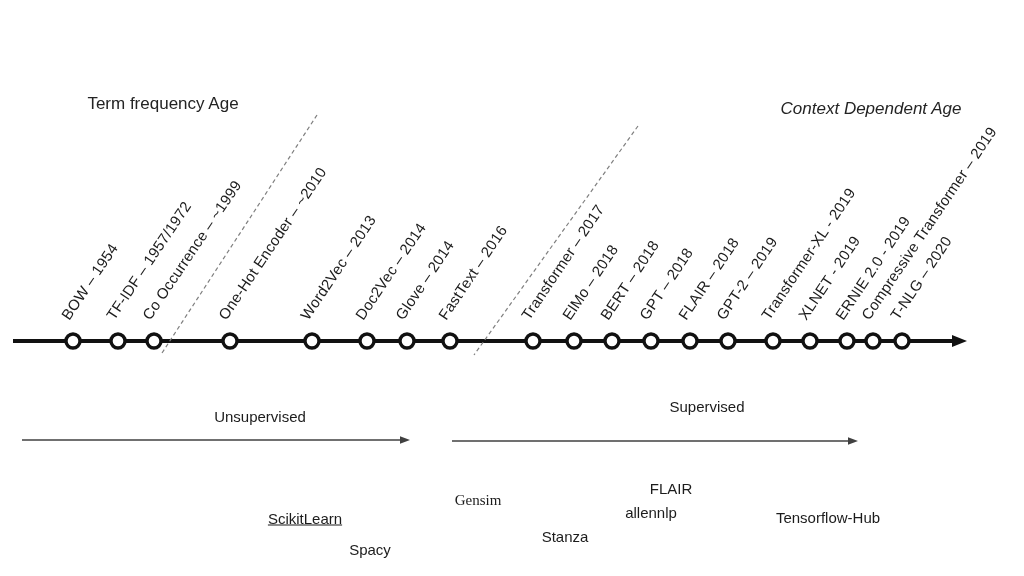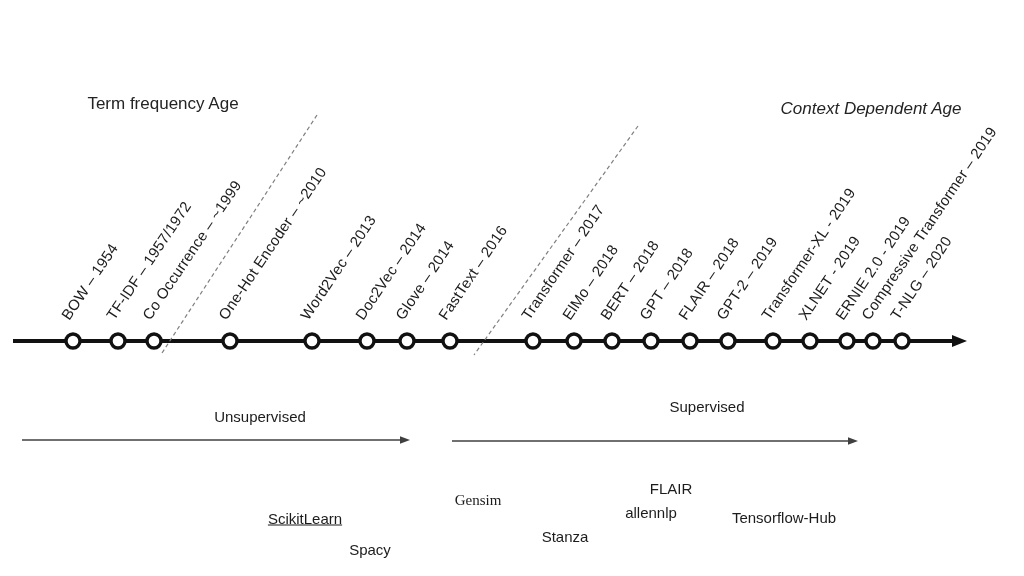--- a/index.html
+++ b/index.html
@@ -87,14 +87,14 @@
 
   <div class="phase-label" style="position: absolute; left: 260px; top: 416px;">Unsupervised</div>
   <div class="phase-label" style="position: absolute; left: 707px; top: 406px;">Supervised</div>
 
   <div class="lib-label" style="position: absolute; left: 305px; top: 518px; text-decoration: underline;">ScikitLearn</div>
   <div class="lib-label" style="position: absolute; left: 370px; top: 549px;">Spacy</div>
   <div class="lib-label" style="position: absolute; left: 478px; top: 500px; font-family: Liberation Serif, serif;">Gensim</div>
   <div class="lib-label" style="position: absolute; left: 565px; top: 536px;">Stanza</div>
   <div class="lib-label" style="position: absolute; left: 651px; top: 488px; margin-left: 20px;">FLAIR</div>
   <div class="lib-label" style="position: absolute; left: 651px; top: 512px;">allennlp</div>
-  <div class="lib-label" style="position: absolute; left: 784px; top: 517px;">Tensorflow-Hub</div>
+  <div class="lib-label" style="position: absolute; left: 828px; top: 517px;">Tensorflow-Hub</div>
 </div>
 
 </body></html>

